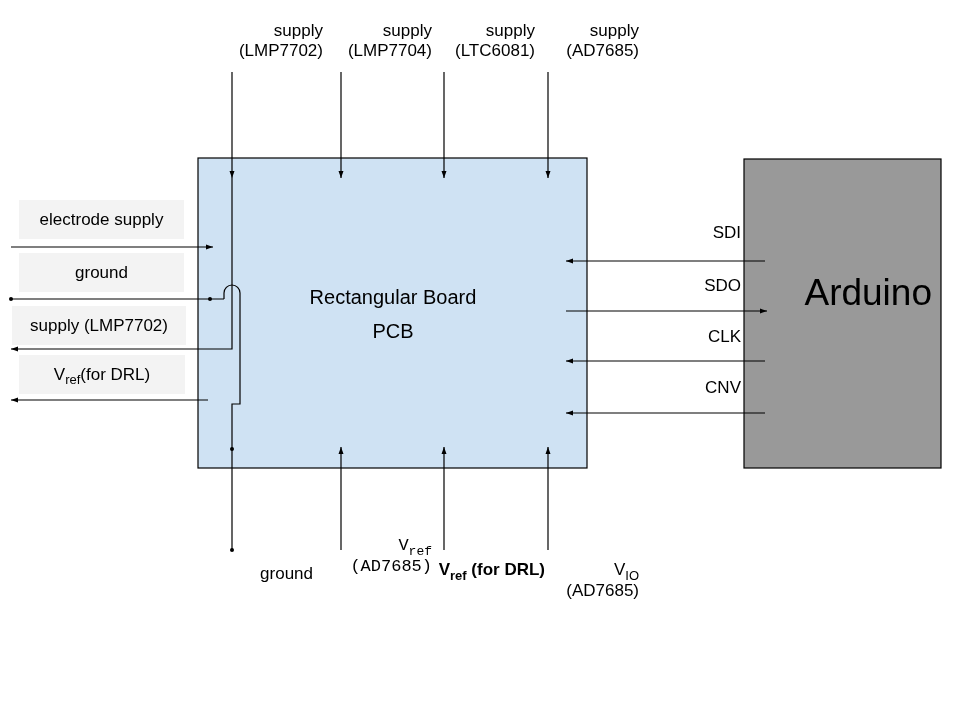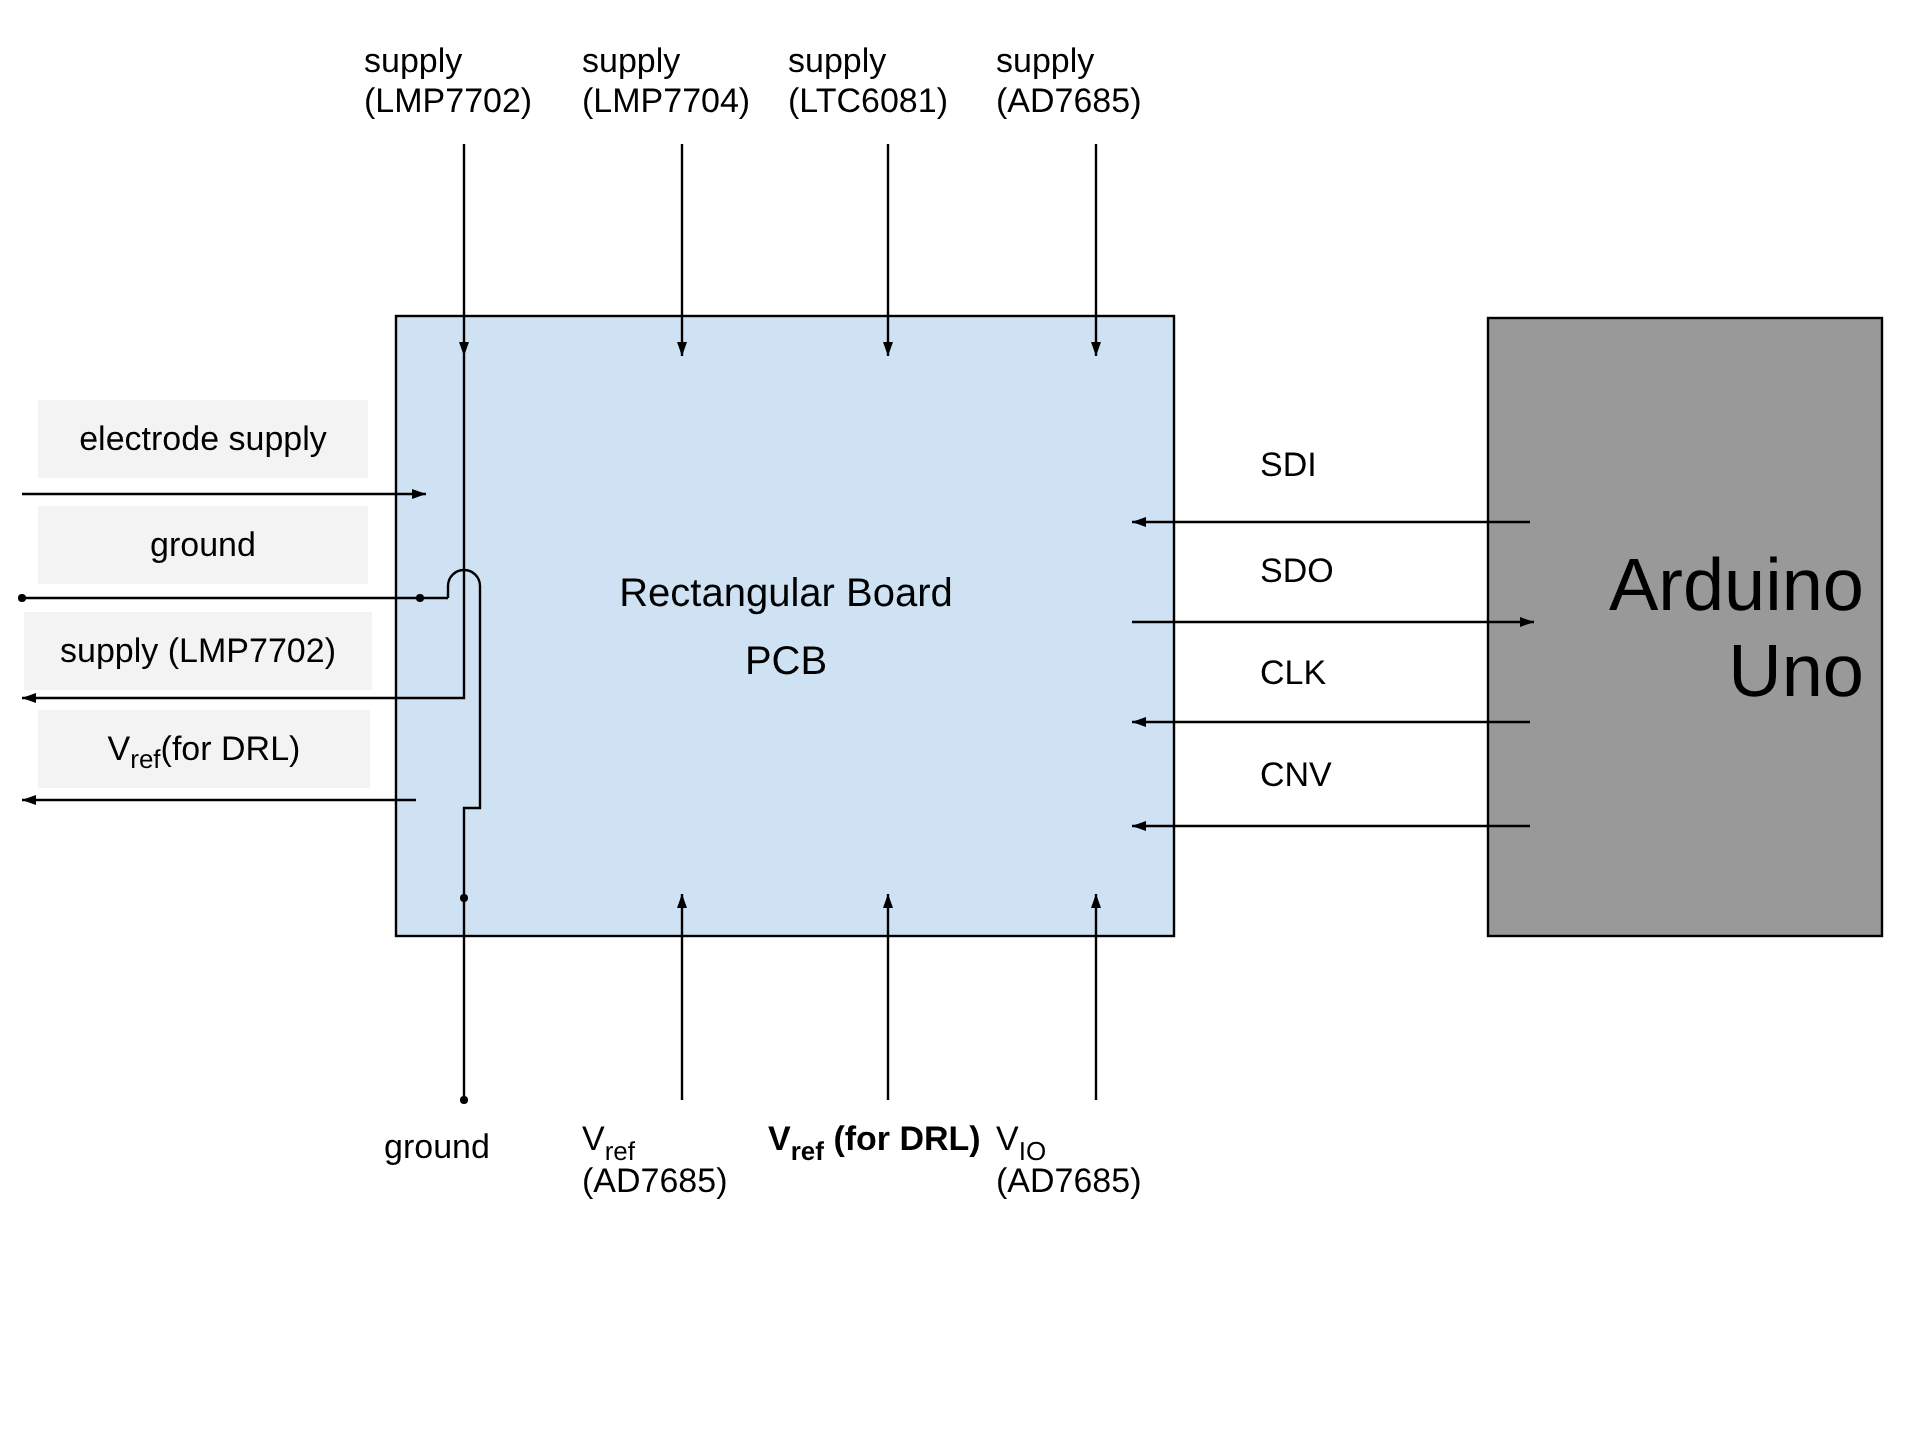--- a/index.html
+++ b/index.html
@@ -1,19 +1,19 @@
 <!DOCTYPE html>
 <html><head>
 <meta charset="utf-8">
 <style>
   html, body { margin:0; padding:0; background:#ffffff; }
   body { width:960px; height:720px; position:relative; overflow:hidden;
          font-family:"Liberation Sans", sans-serif; color:#000; }
   svg#diagram { position:absolute; left:0; top:0; }
-  .lbl { position:absolute; font-size:17px; line-height:20px; text-align:left; white-space:nowrap; }
+  .lbl { position:absolute; font-size:17px; line-height:20px; text-align:right; white-space:nowrap;margin-left:41px; }
   .sub { font-size:13px; position:relative; top:5px; }
   .leftbox { position:absolute; left:19px; background:#f3f3f3; font-size:17px;
              display:flex; align-items:center; justify-content:center; height:39px; }
   .pcb-title { position:absolute; left:198px; width:390px; top:280px; text-align:center;
                font-size:20px; line-height:34px; }
   .uno-title { position:absolute; left:744px; width:188px; top:271px; text-align:right;
                font-size:37px; line-height:43px; }
 </style>
 </head>
 <body>
@@ -58,42 +58,41 @@
   <line x1="765" y1="413" x2="566" y2="413" stroke="#000" stroke-width="1.2" marker-end="url(#arr)"></line>
 </svg>
 
 <div class="pcb-title">
   <div>Rectangular Board</div>
   <div>PCB</div>
 </div>
 
 <div class="uno-title">
   <div>Arduino</div>
-  <div>Uno</div>
 </div>
 
 <div class="lbl" style="left:182px;width:100px;top:21px;">
   <div>supply</div>
   <div>(LMP7702)</div>
 </div>
 <div class="lbl" style="left:291px;width:100px;top:21px;">
   <div>supply</div>
   <div>(LMP7704)</div>
 </div>
 <div class="lbl" style="left:394px;width:100px;top:21px;">
   <div>supply</div>
   <div>(LTC6081)</div>
 </div>
 <div class="lbl" style="left:498px;width:100px;top:21px;">
   <div>supply</div>
   <div>(AD7685)</div>
 </div>
 
 <div class="lbl" style="left:192px;width:80px;top:564px;">ground</div>
-<div class="lbl" style="left:291px;width:100px;top:560px;">
+<div class="lbl" style="left:291px;width:100px;top:536px;font-family:Liberation Mono, monospace;">
   <div><span>V</span><span class="sub">ref</span></div>
   <div>(AD7685)</div>
 </div>
 <div class="lbl" style="left:384px;width:120px;top:560px;font-weight:bold;">
   <span>V</span><span class="sub">ref</span><span> (for DRL)</span>
 </div>
 <div class="lbl" style="left:498px;width:100px;top:560px;">
   <div><span>V</span><span class="sub">IO</span></div>
   <div>(AD7685)</div>
 </div>

